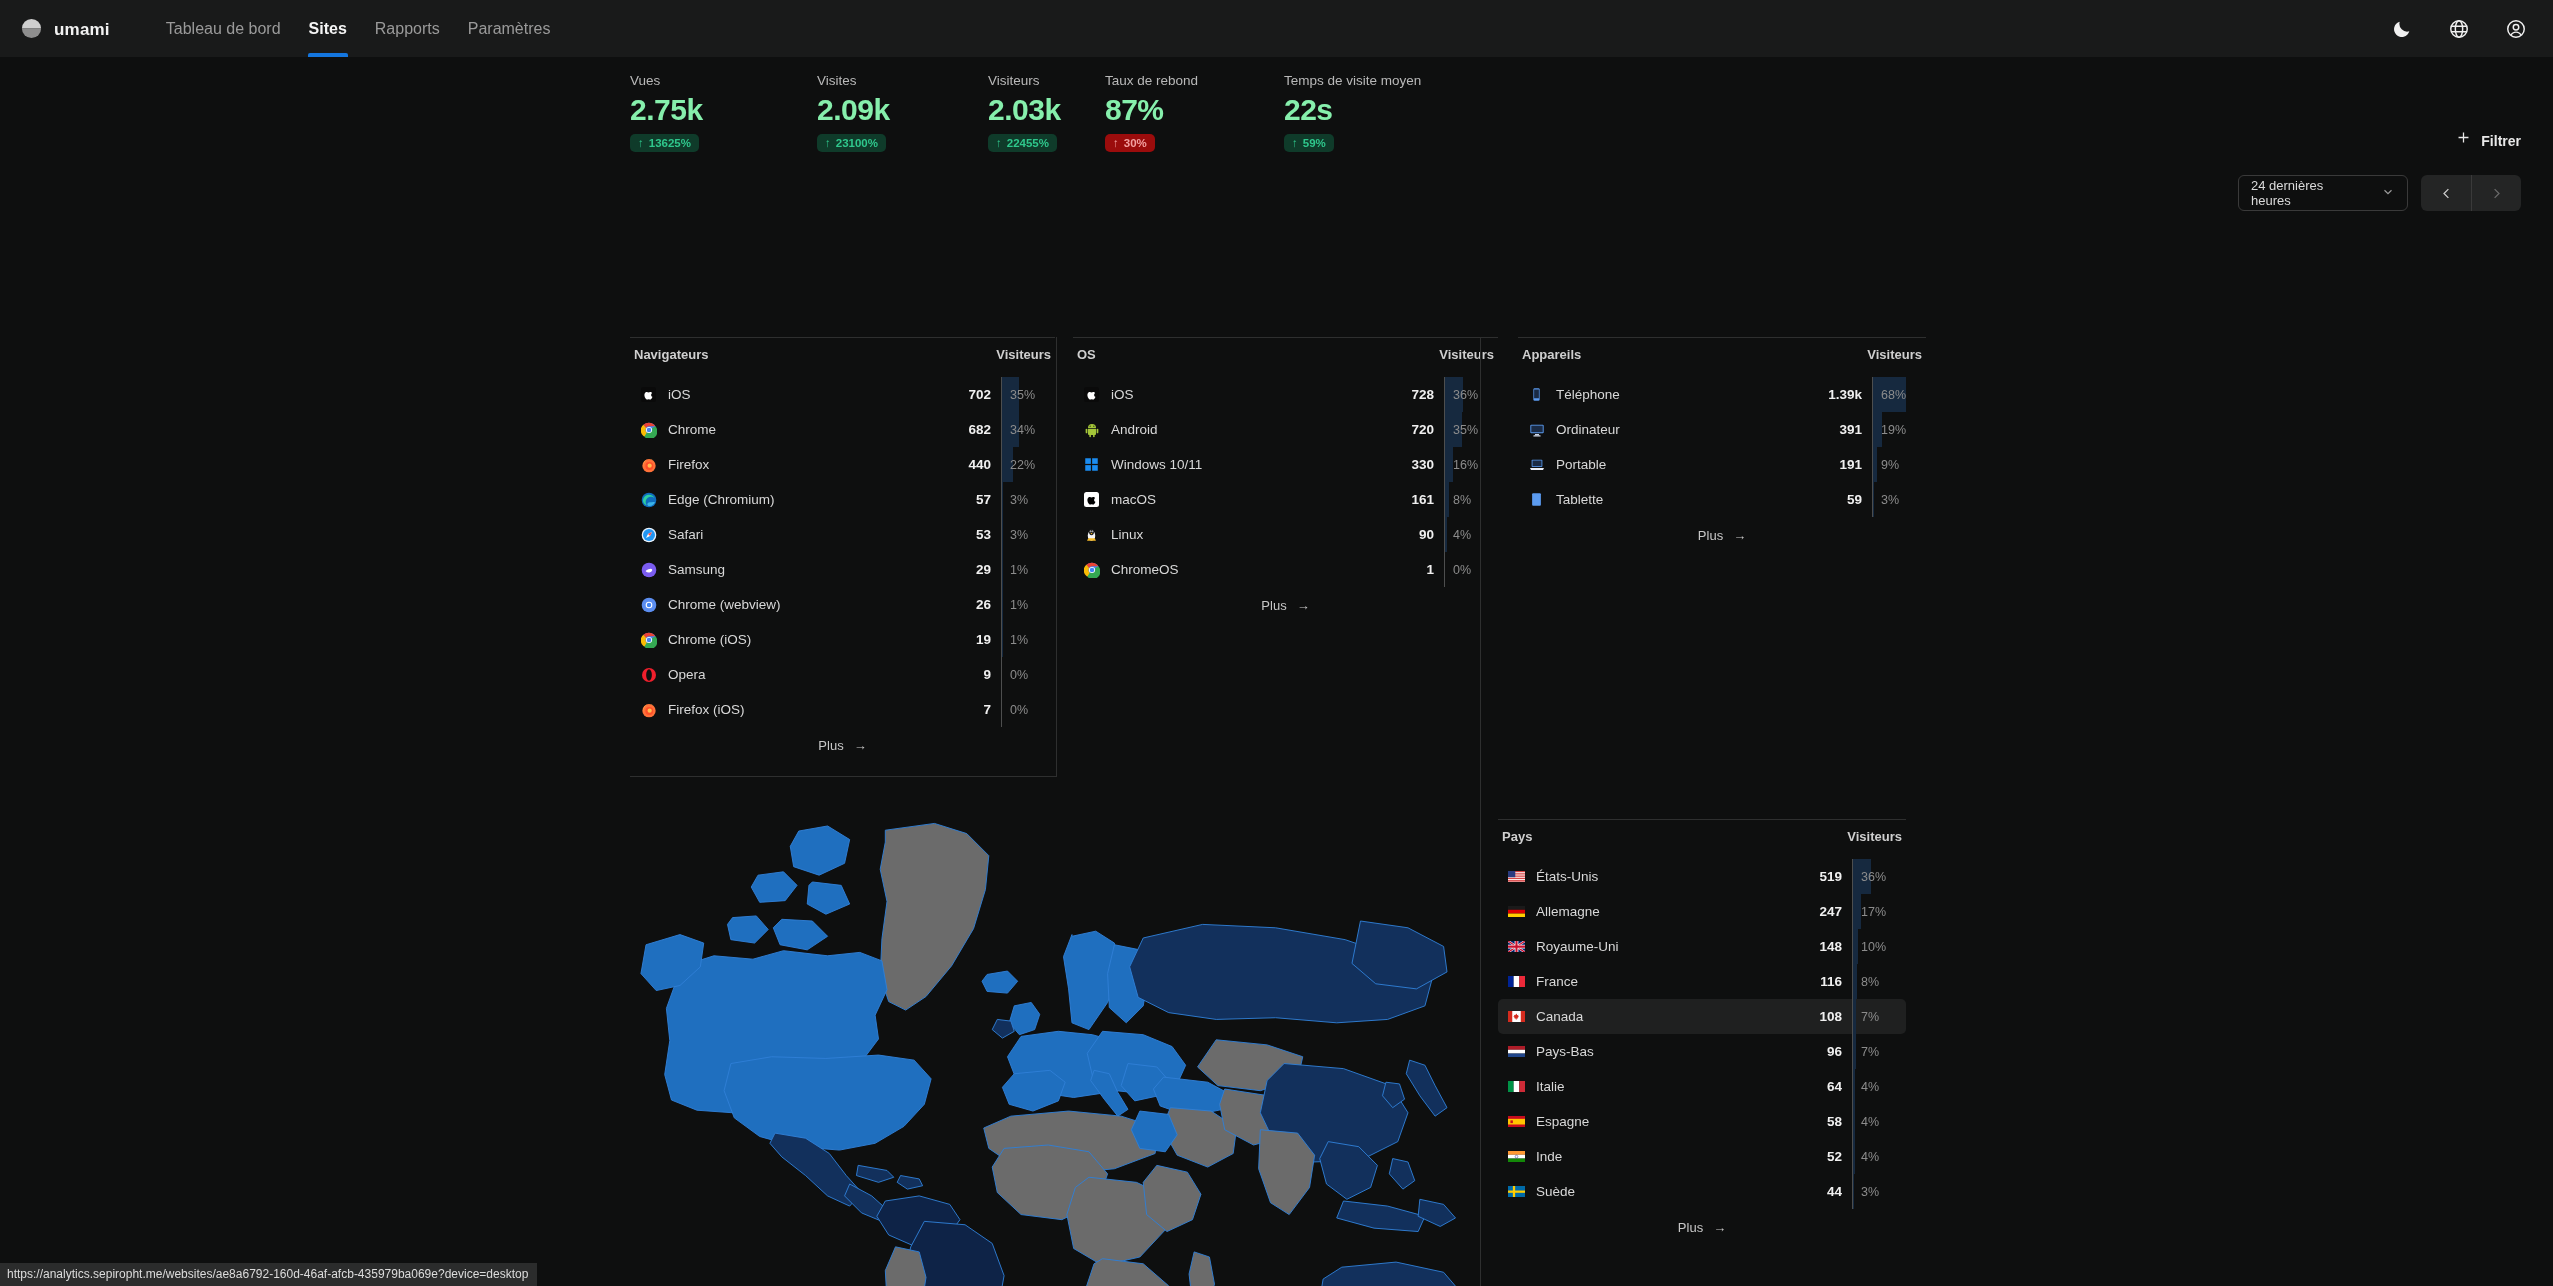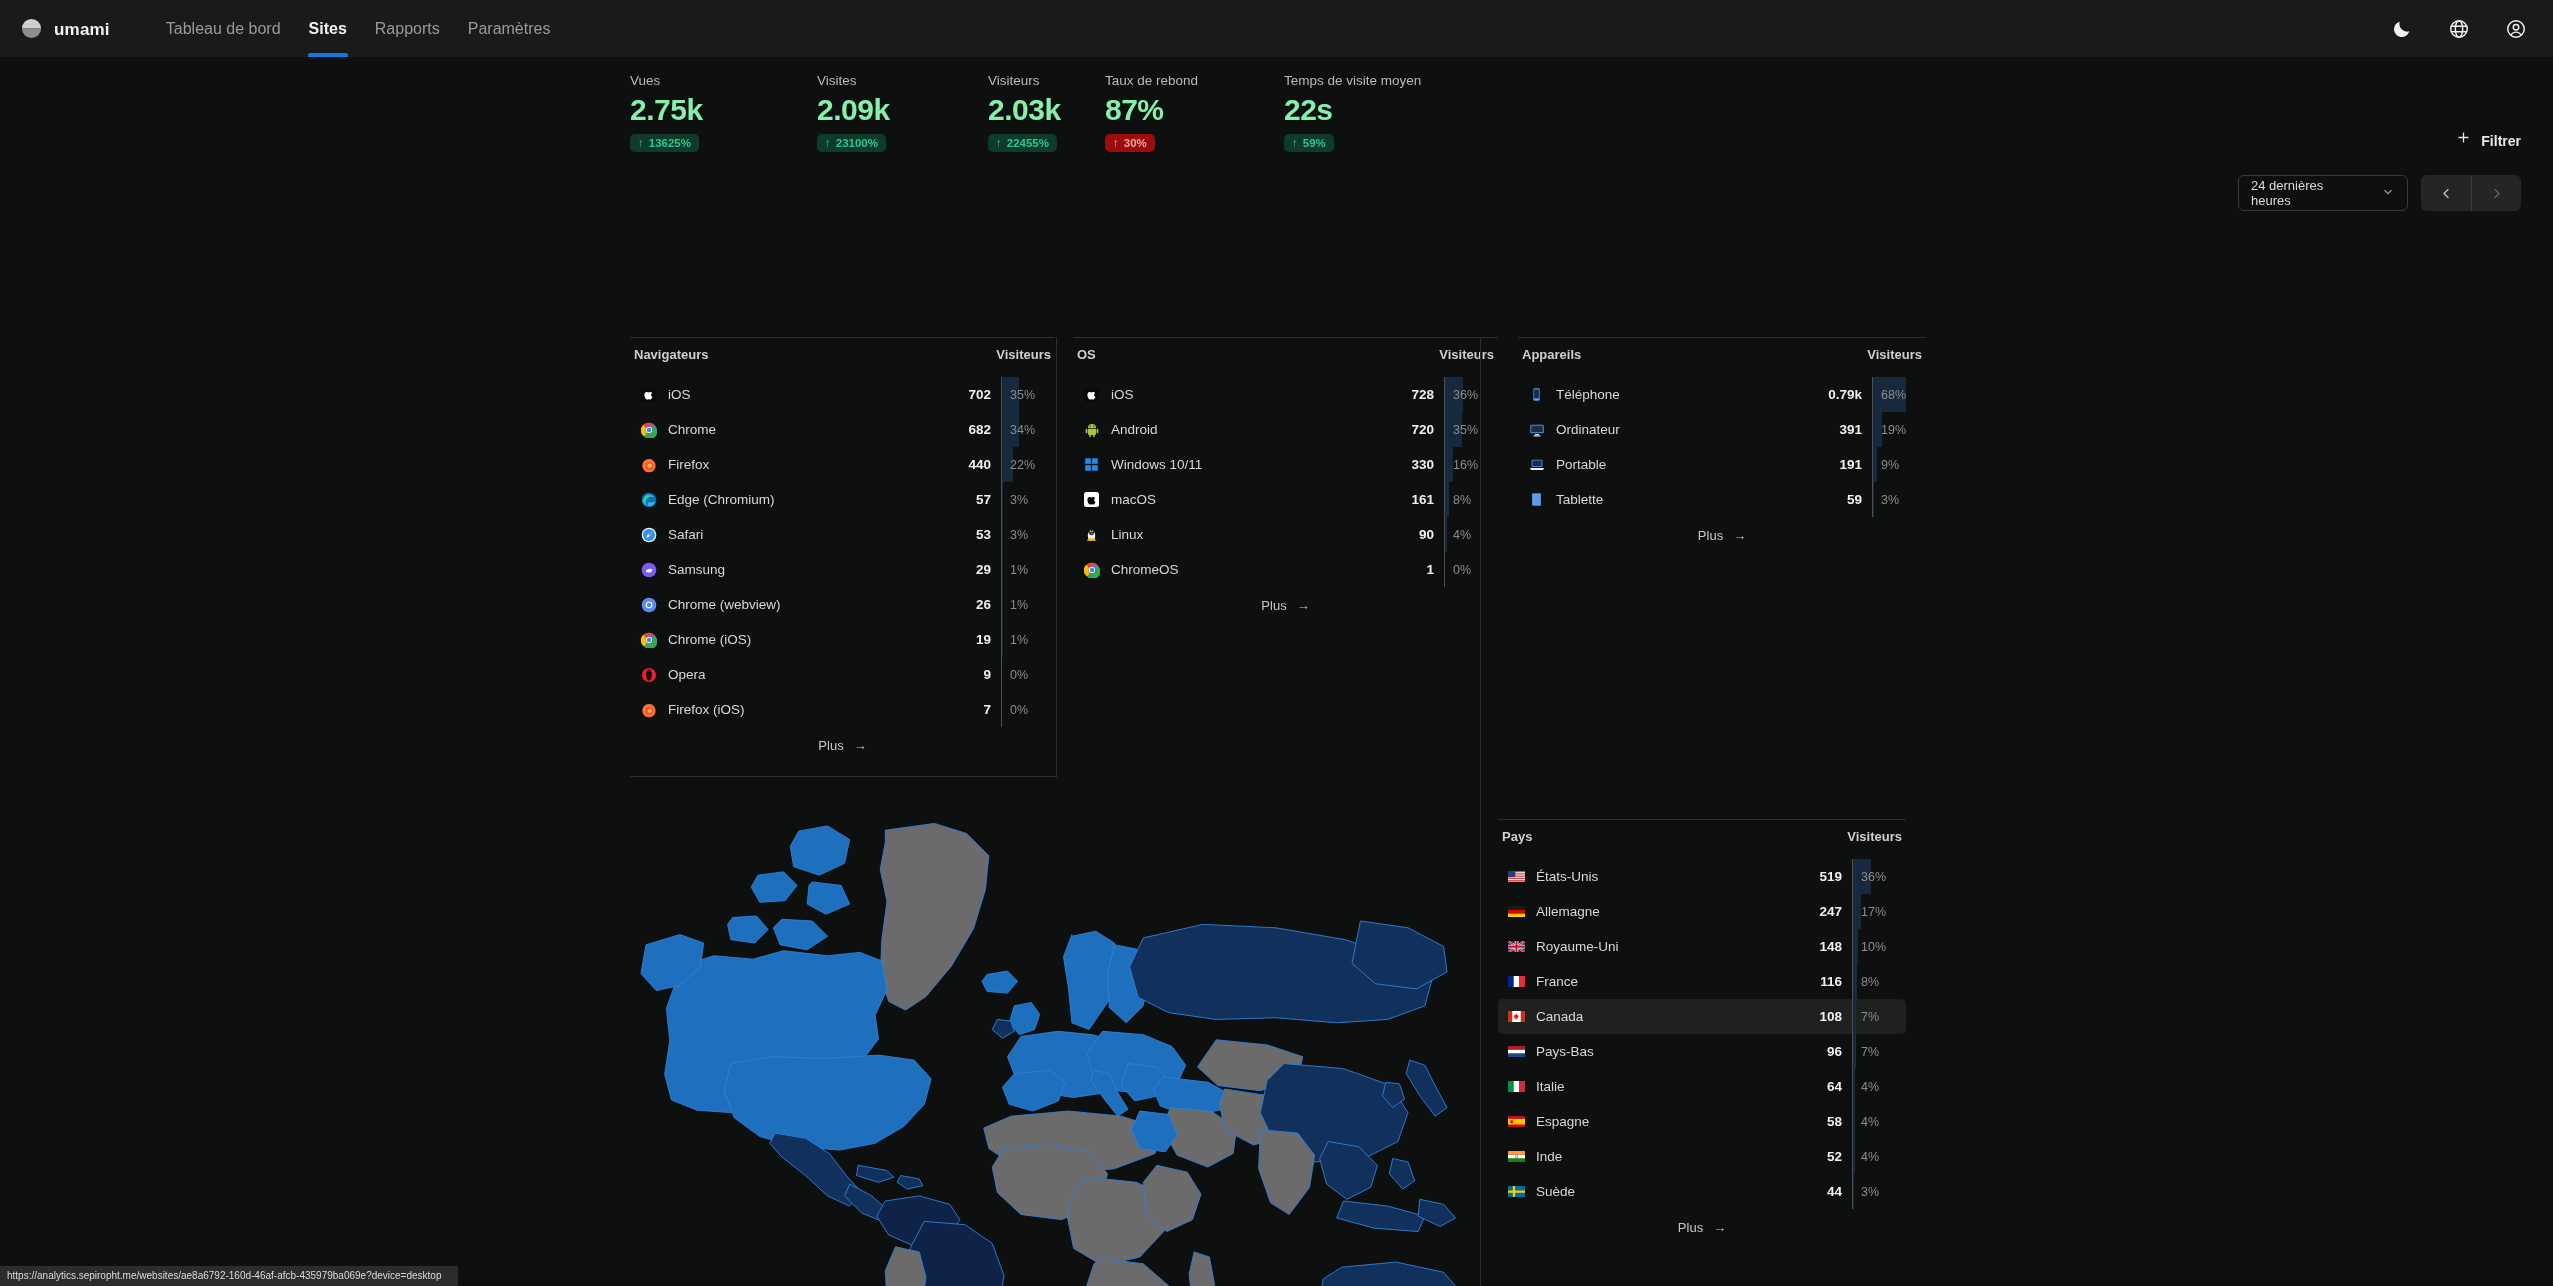--- a/index.html
+++ b/index.html
@@ -106,21 +106,21 @@
   }
   .vdiv { position: absolute; width: 1px; background: #2e2f2f; }
   .hdiv { position: absolute; height: 1px; background: #2e2f2f; }
   
   .map-wrap { position: absolute; left: 630px; top: 640px; width: 850px; height: 560px; }
   .map-wrap svg { width: 100%; height: 100%; display: block; }
   
   .statusbar {
     position: absolute; left: 0; bottom: 0;
     background: #2b2c2c; color: #dcdcdc;
-    font-size: 10px; padding: 4px 17px 5px 7px;
+    font-size: 12px; padding: 4px 9px 5px 7px;
     max-width: 700px; white-space: nowrap; overflow: hidden;
   }
 </style>
 </head>
 <body>
 
 <div class="topbar">
   <div class="brand">
     <span class="brand-mark">
       <svg viewBox="0 0 24 24" width="23" height="23">
@@ -531,21 +531,21 @@
     </div>
     <div class="rows">
         <div class="row">
           <span class="row-icon">
             <svg viewBox="0 0 24 24" width="15" height="15">
               <rect x="7" y="2" width="10" height="20" rx="2" fill="#5b9bf0"></rect>
               <rect x="8.2" y="4" width="7.6" height="14" fill="#1a2b45"></rect>
             </svg>
           </span>
           <span class="row-label">Téléphone</span>
-          <span class="row-value">0.79k</span>
+          <span class="row-value">1.39k</span>
           <span class="row-pct">
             <span class="pct-bar" style="width: 68%;"></span>
             <span class="pct-text">68%</span>
           </span>
         </div>
         <div class="row">
           <span class="row-icon">
             <svg viewBox="0 0 24 24" width="16" height="16">
               <rect x="2" y="4" width="20" height="13" rx="1.5" fill="#5b9bf0"></rect>
               <rect x="3.4" y="5.4" width="17.2" height="10" fill="#1a2b45"></rect>

